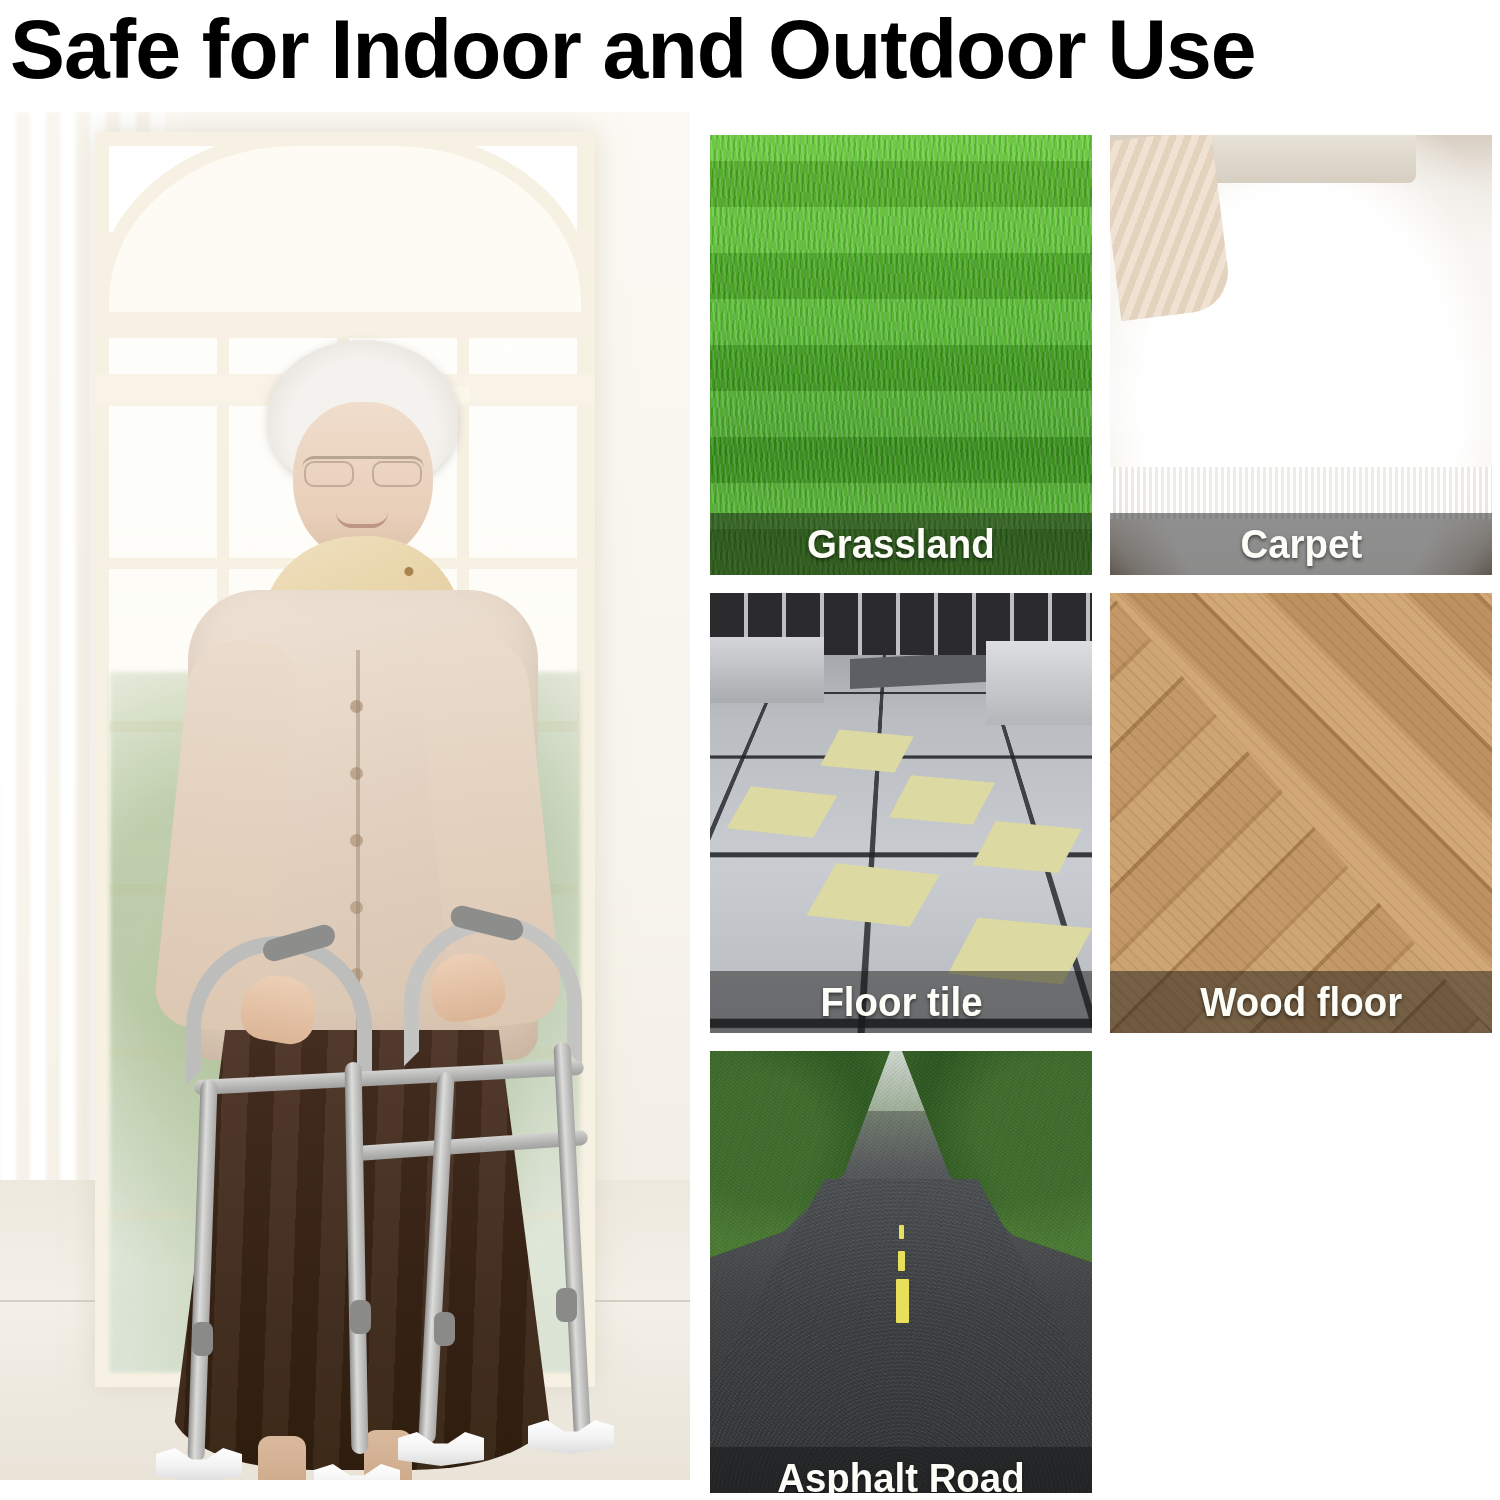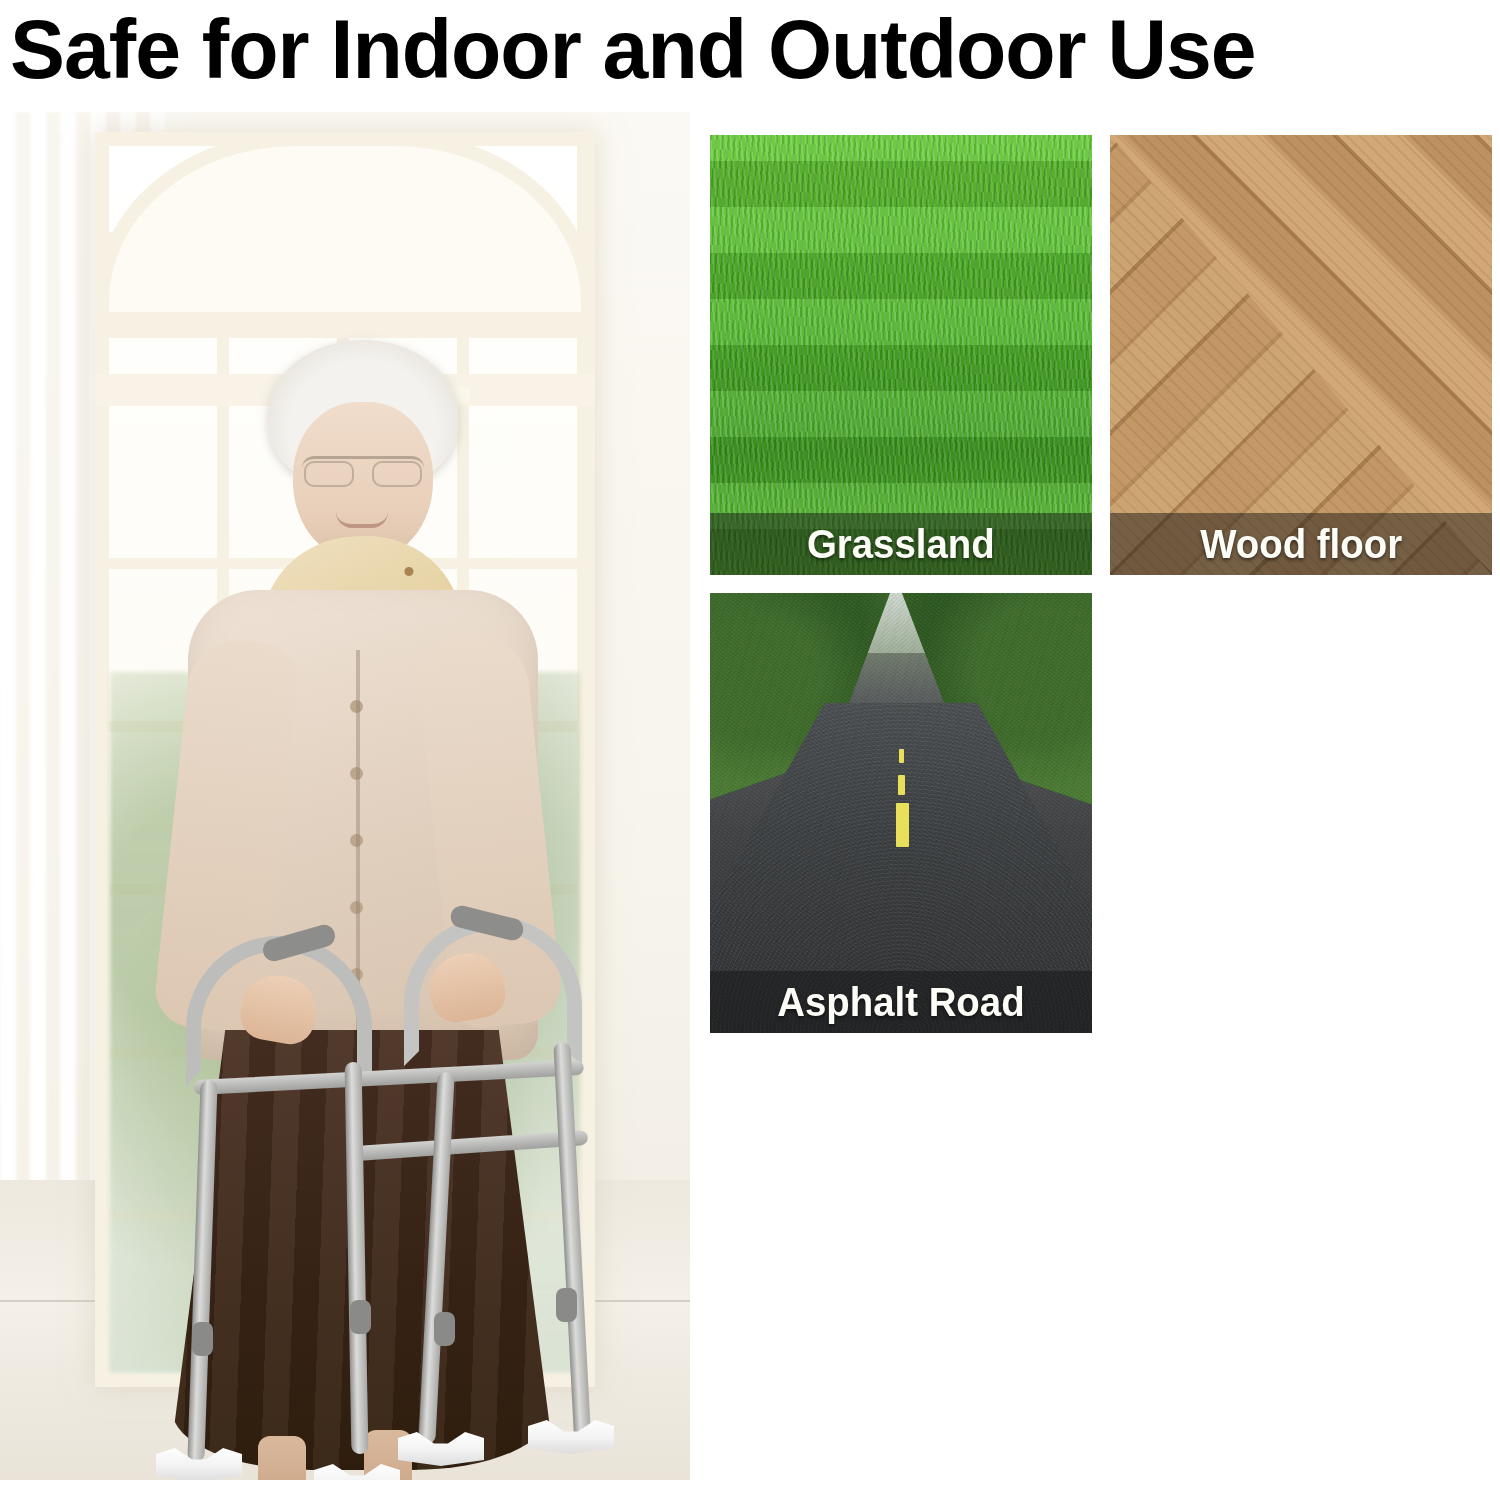--- a/index.html
+++ b/index.html
@@ -463,21 +463,49 @@
 
   <div class="grid">
 
     <div class="cell">
       <div class="cell-img img-grass"></div>
       <div class="cell-label">
         <span>Grassland</span>
       </div>
     </div>
 
-
+    <div class="cell">
+      <div class="cell-img img-carpet">
+        <div class="carpet-sofa"></div>
+        <div class="carpet-blanket"></div>
+        <div class="carpet-fringe"></div>
+      </div>
+      <div class="cell-label">
+        <span>Carpet</span>
+      </div>
+    </div>
+
+    <div class="cell">
+      <div class="cell-img img-floortile">
+        <div class="ft-grid"></div>
+        <div class="ft-yellow" style="left:118px; top:140px; width:78px; height:36px; transform:skewX(-28deg) skewY(5deg);"></div>
+        <div class="ft-yellow" style="left:26px;  top:198px; width:92px; height:42px; transform:skewX(-30deg) skewY(6deg);"></div>
+        <div class="ft-yellow" style="left:188px; top:186px; width:88px; height:42px; transform:skewX(-28deg) skewY(5deg);"></div>
+        <div class="ft-yellow" style="left:272px; top:232px; width:90px; height:44px; transform:skewX(-28deg) skewY(5deg);"></div>
+        <div class="ft-yellow" style="left:108px; top:276px; width:110px; height:52px; transform:skewX(-30deg) skewY(6deg);"></div>
+        <div class="ft-yellow" style="left:250px; top:330px; width:120px; height:56px; transform:skewX(-28deg) skewY(5deg);"></div>
+        <div class="ft-curb"></div>
+        <div class="ft-wall"></div>
+        <div class="ft-planter"></div>
+        <div class="ft-block"></div>
+      </div>
+      <div class="cell-label">
+        <span>Floor tile</span>
+      </div>
+    </div>
 
 
     <div class="cell">
       <div class="cell-img img-wood">
         <div class="wood-a"></div>
         <div class="wood-b"></div>
         <div class="wood-grain"></div>
       </div>
       <div class="cell-label">
         <span>Wood floor</span>

